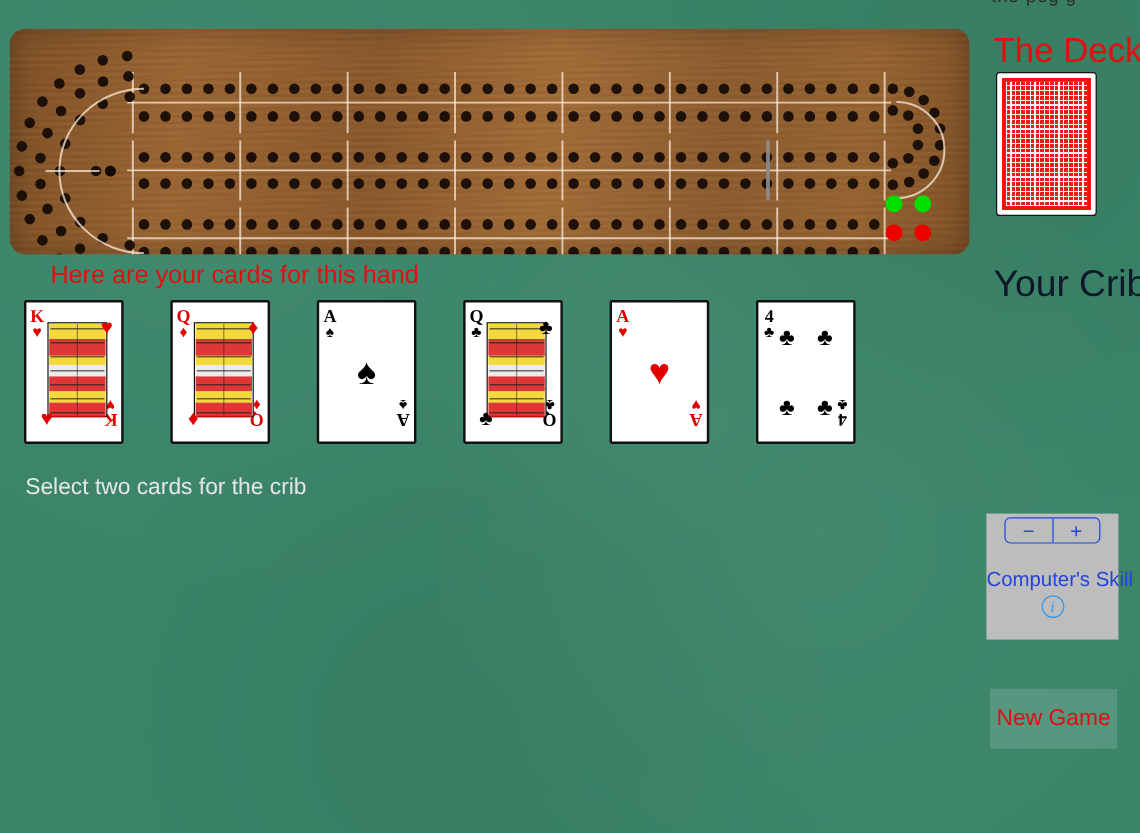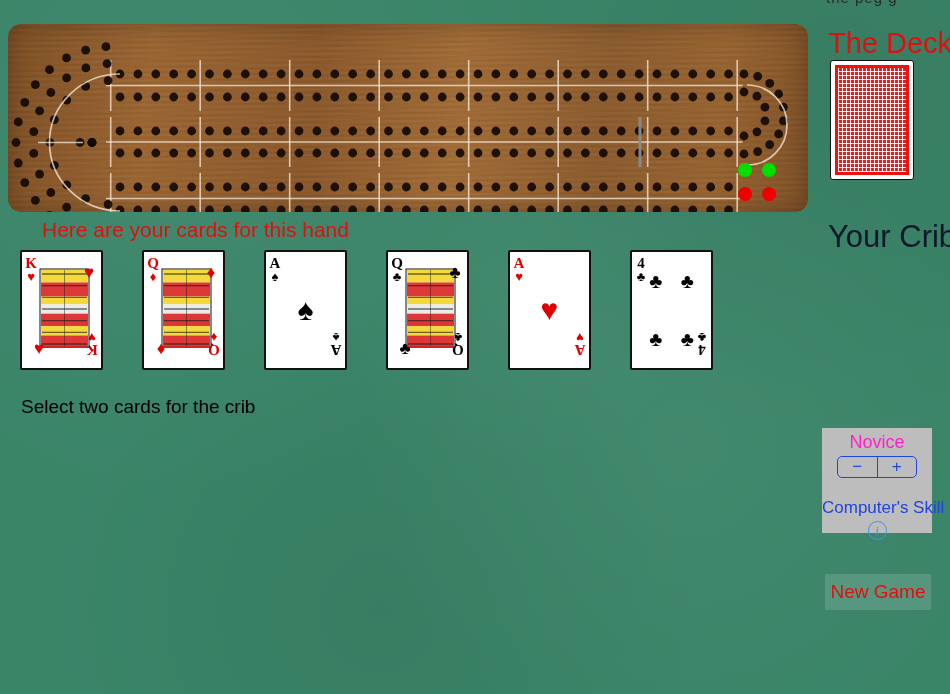--- a/index.html
+++ b/index.html
@@ -66,21 +66,21 @@
     font-size: 31px; color: #0f172a; white-space: nowrap;
   }
 
   
   #hand-title {
     position: absolute; left: 42px; top: 218px;
     font-size: 21px; color: #e01010; white-space: nowrap;
   }
   #instruction {
     position: absolute; left: 21px; top: 396px;
-    font-size: 19px; color: #000000; white-space: nowrap;
+    font-size: 19px; color: #e5e5e5; white-space: nowrap;
   }
 
   
   #hand { position: absolute; left: 20px; top: 250px; }
   .card {
     position: absolute; top: 0;
     width: 83px; height: 120px;
     background: #ffffff;
     border: 2px solid #111;
     border-radius: 2px;
@@ -119,21 +119,21 @@
     border: 1.5px solid #3399ee; border-radius: 50%;
     color: #3399ee; font-size: 13px; font-style: italic;
     font-family: "Liberation Serif", serif;
     display: flex; align-items: center; justify-content: center;
     cursor: pointer; line-height: 1;
   }
 
   
   #new-game {
     position: absolute; left: 825px; top: 574px;
-    width: 106px; height: 36px;
+    width: 106px; height: 50px;
     background: rgba(255,255,255,0.14);
     color: #e01010; font-size: 19px;
     display: flex; align-items: center; justify-content: center;
     cursor: pointer; white-space: nowrap;
   }
 
   
   #top-clip {
     position: absolute; left: 826px; top: -11px;
     font-size: 15px; color: #2b2b2b; white-space: nowrap;
@@ -566,21 +566,20 @@
         <text x="70" y="90" font-size="13" fill="#000000" font-family="&quot;Liberation Serif&quot;, serif" font-weight="bold" text-anchor="middle" transform="rotate(180 70 85.71)">♣</text>
         <text x="23.7" y="35.6" font-size="20" fill="#000000" font-family="&quot;Liberation Serif&quot;, serif" font-weight="bold" text-anchor="middle">♣</text>
         <text x="55.3" y="35.6" font-size="20" fill="#000000" font-family="&quot;Liberation Serif&quot;, serif" font-weight="bold" text-anchor="middle">♣</text>
         <text x="23.7" y="93.6" font-size="20" fill="#000000" font-family="&quot;Liberation Serif&quot;, serif" font-weight="bold" text-anchor="middle">♣</text>
         <text x="55.3" y="93.6" font-size="20" fill="#000000" font-family="&quot;Liberation Serif&quot;, serif" font-weight="bold" text-anchor="middle">♣</text>
       </svg>
     </div>
   </div>
 
 <div id="skill-panel">
-  <div id="skill-level">Novice</div>
   <div id="skill-buttons">
     <div class="skill-btn" id="skill-minus">−</div>
     <div class="skill-btn" id="skill-plus">+</div>
   </div>
   <div id="skill-caption">Computer's Skill</div>
   <div id="skill-info">i</div>
 </div>
 
 <div id="new-game">New Game</div>
 

